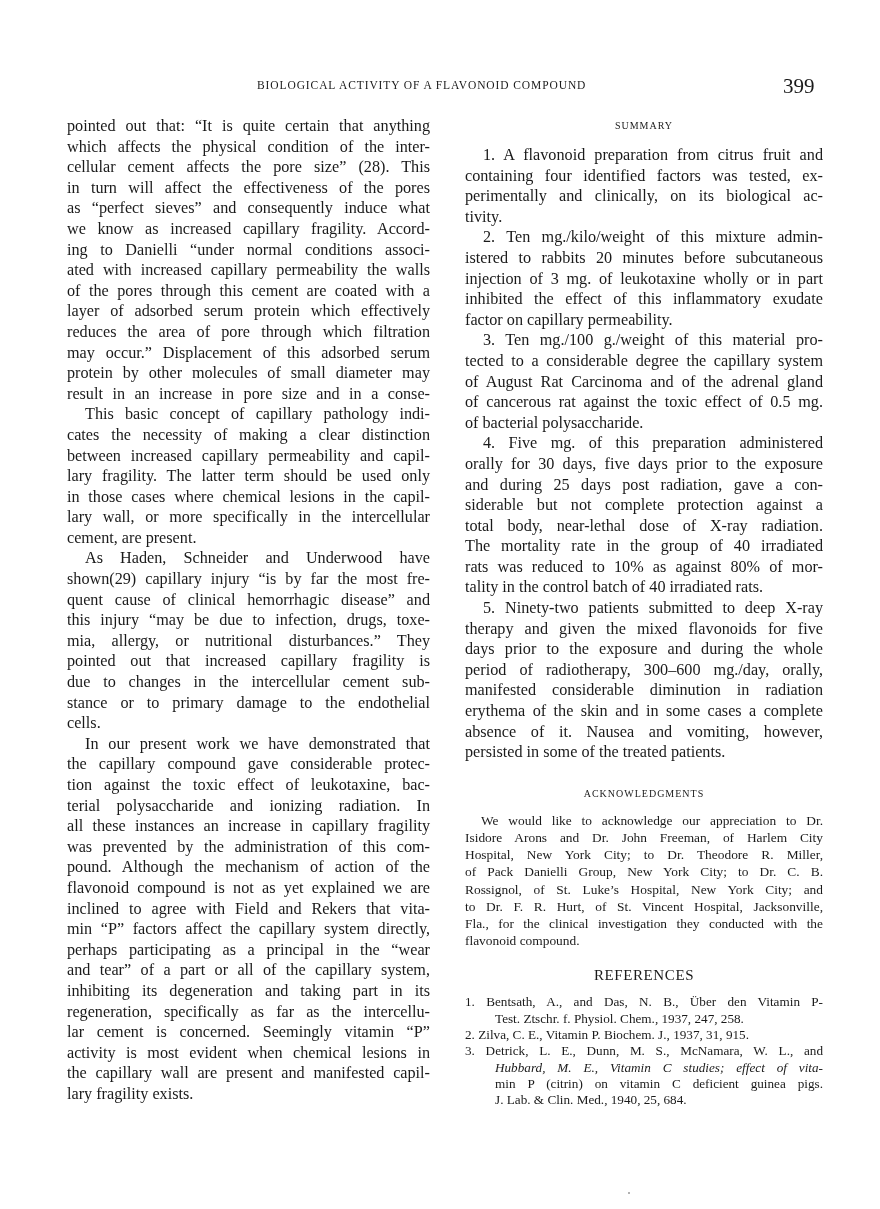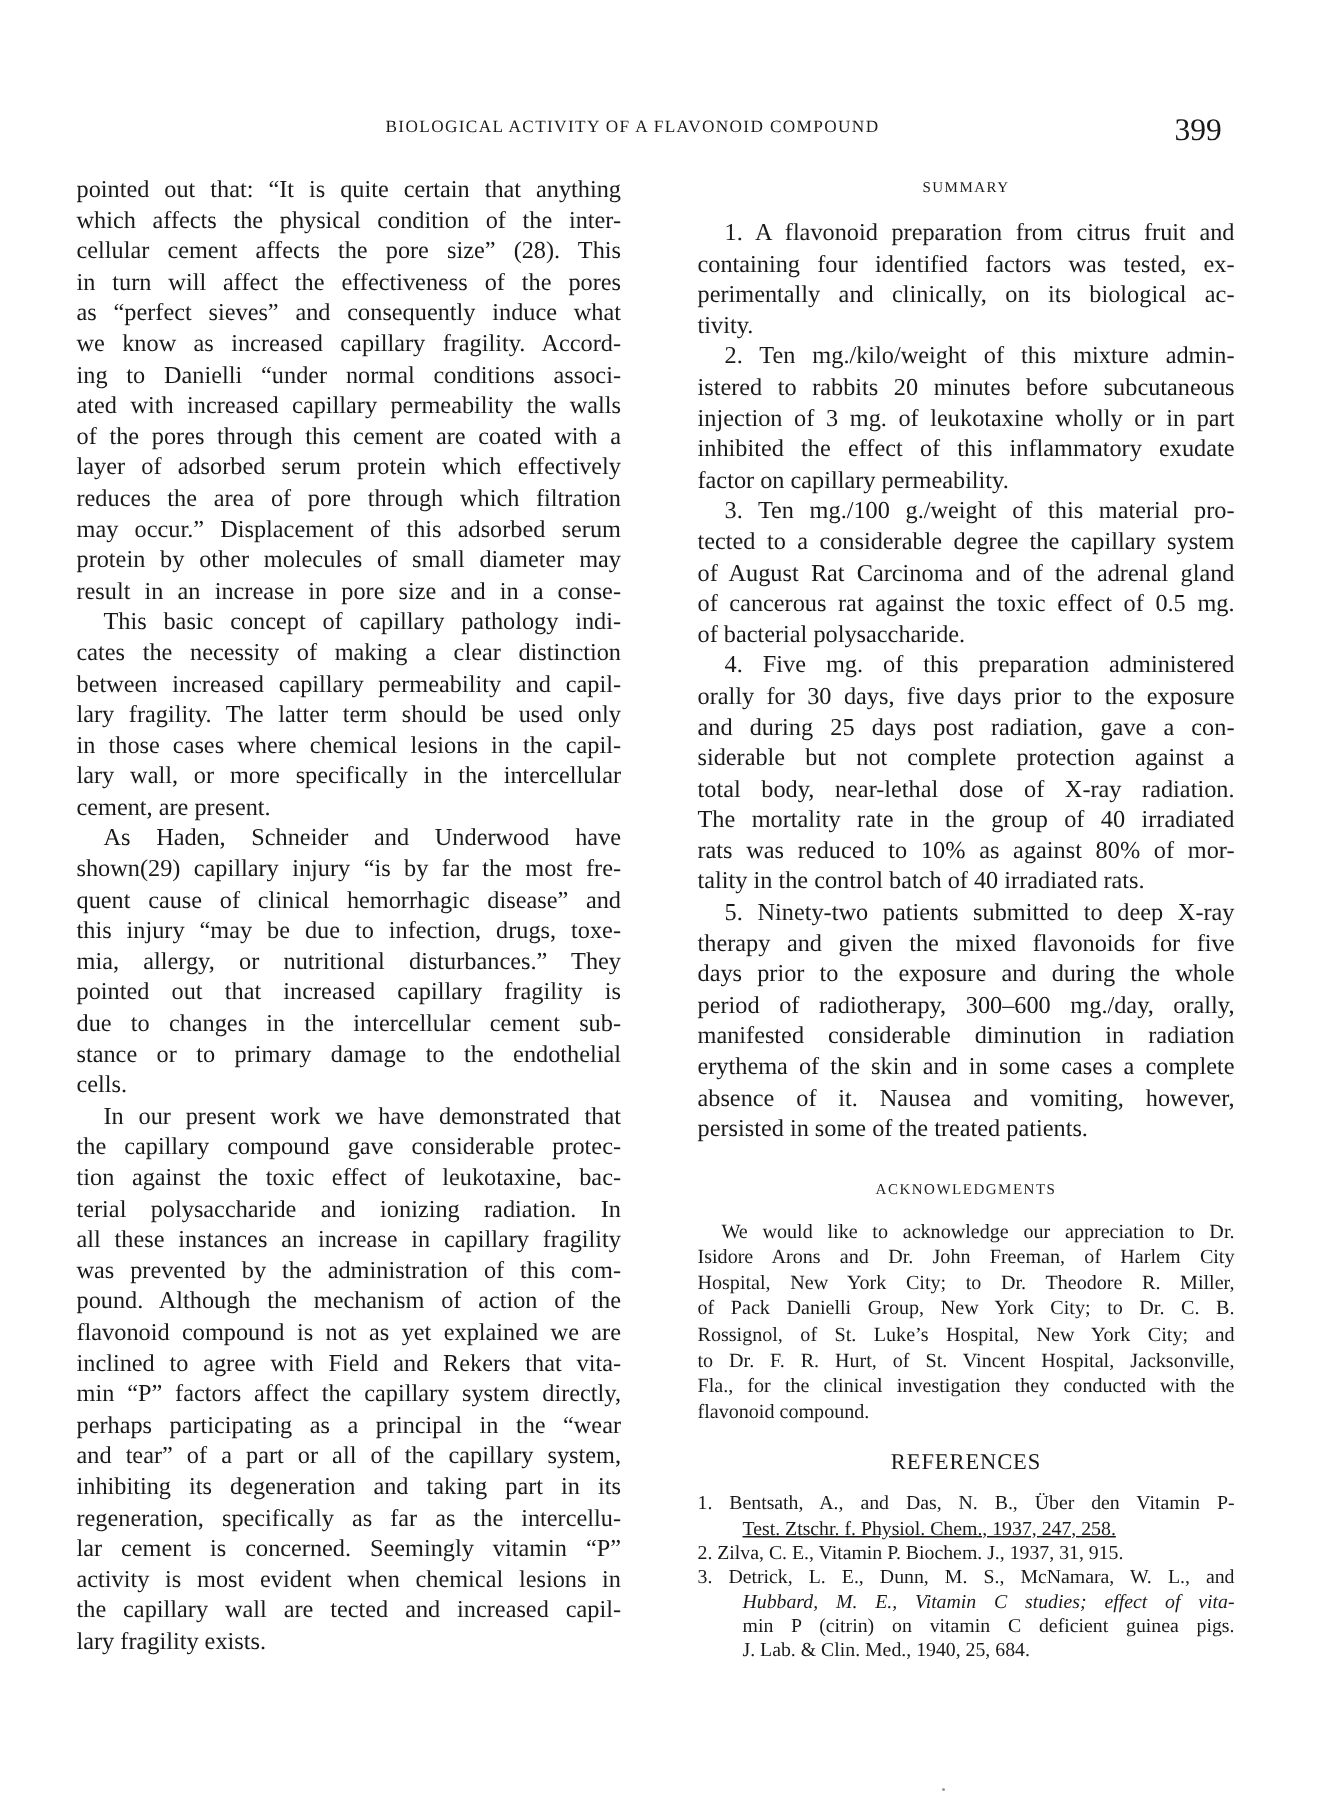--- a/index.html
+++ b/index.html
@@ -9,21 +9,21 @@
   }
   .running-head {
     position: absolute; top: 79px; left: 257px;
     font-size: 11.5px; letter-spacing: 0.9px; text-transform: uppercase;
   }
   .page-number {
     position: absolute; top: 74px; left: 783px;
     font-size: 21px; font-weight: normal;
   }
   .col { position: absolute; }
-  .col-left { left: 51px; top: 116px; width: 363px; }
+  .col-left { left: 67px; top: 116px; width: 363px; }
   .col-right { left: 465px; top: 116px; width: 358px; }
   .body-line {
     display: block; font-size: 16.2px; line-height: 20.6px; height: 20.6px;
     white-space: nowrap; text-align: justify; text-align-last: justify;
   }
   .body-line.last { text-align-last: left; }
   .body-line.indent { padding-left: 18px; }
   .section-heading {
     display: block; text-align: center; font-size: 10px; letter-spacing: 1px;
     text-transform: uppercase; line-height: 14px;
@@ -98,21 +98,21 @@
       <span class="body-line">pound.  Although the mechanism of action of the</span>
       <span class="body-line">flavonoid compound is not as yet explained we are</span>
       <span class="body-line">inclined to agree with Field and Rekers that vita-</span>
       <span class="body-line">min “P” factors affect the capillary system directly,</span>
       <span class="body-line">perhaps participating as a principal in the “wear</span>
       <span class="body-line">and tear” of a part or all of the capillary system,</span>
       <span class="body-line">inhibiting its degeneration and taking part in its</span>
       <span class="body-line">regeneration, specifically as far as the intercellu-</span>
       <span class="body-line">lar cement is concerned.  Seemingly vitamin “P”</span>
       <span class="body-line">activity is most evident when chemical lesions in</span>
-      <span class="body-line">the capillary wall are tected and increased capil-</span>
+      <span class="body-line">the capillary wall are present and manifested capil-</span>
       <span class="body-line last">lary fragility exists.</span>
     </div>
   </div>
 
 <div class="col col-right">
   <div>
     <span class="section-heading" style="margin-top:3px; margin-bottom:12px;">SUMMARY</span>
     <div id="summary-items">
         <div>
           <span class="body-line indent">1. A flavonoid preparation from citrus fruit and</span>
@@ -167,21 +167,21 @@
         <span class="ack-line">to Dr. F. R. Hurt, of St. Vincent Hospital, Jacksonville,</span>
         <span class="ack-line">Fla., for the clinical investigation they conducted with the</span>
         <span class="ack-line last">flavonoid compound.</span>
       </div>
   </div>
   <div style="margin-top:17px;">
     <span class="ref-heading" style="margin-bottom:10px;">REFERENCES</span>
     <div id="ref-list">
         <div>
           <span class="ref-line">1. Bentsath, A., and Das, N. B., Über den Vitamin P-</span>
-          <span class="ref-line cont last" style="padding-left: 30px; text-decoration: underline;">Test.  Ztschr. f. Physiol. Chem., 1937, 247, 258.</span>
+          <span class="ref-line cont last" style="padding-left: 30px;">Test.  Ztschr. f. Physiol. Chem., 1937, 247, 258.</span>
         </div>
         <div>
           <span class="ref-line last">2. Zilva, C. E., Vitamin P.  Biochem. J., 1937, 31, 915.</span>
         </div>
         <div>
           <span class="ref-line">3. Detrick, L. E., Dunn, M. S., McNamara, W. L., and</span>
           <span class="ref-line cont" style="padding-left: 30px; font-style: italic;">Hubbard, M. E., Vitamin C studies; effect of vita-</span>
           <span class="ref-line cont" style="padding-left: 30px;">min P (citrin) on vitamin C deficient guinea pigs.</span>
           <span class="ref-line cont last" style="padding-left: 30px;">J. Lab. &amp; Clin. Med., 1940, 25, 684.</span>
         </div>

